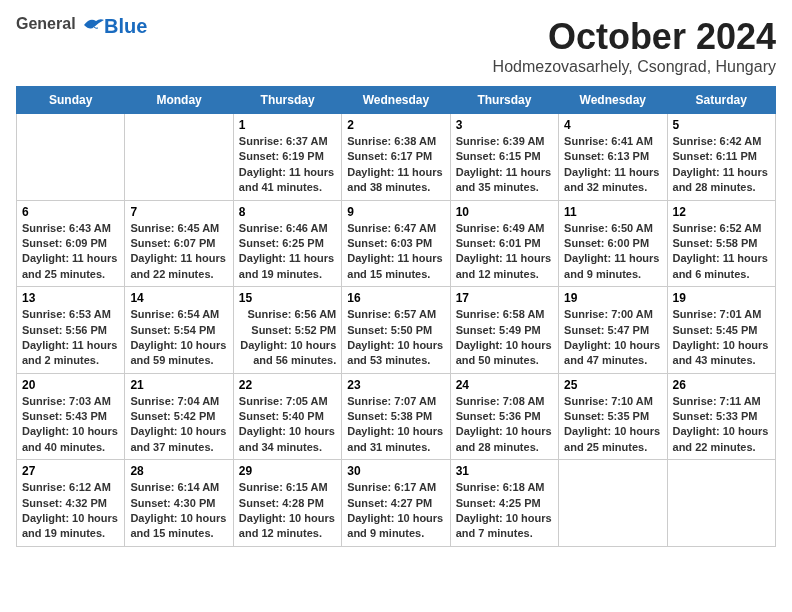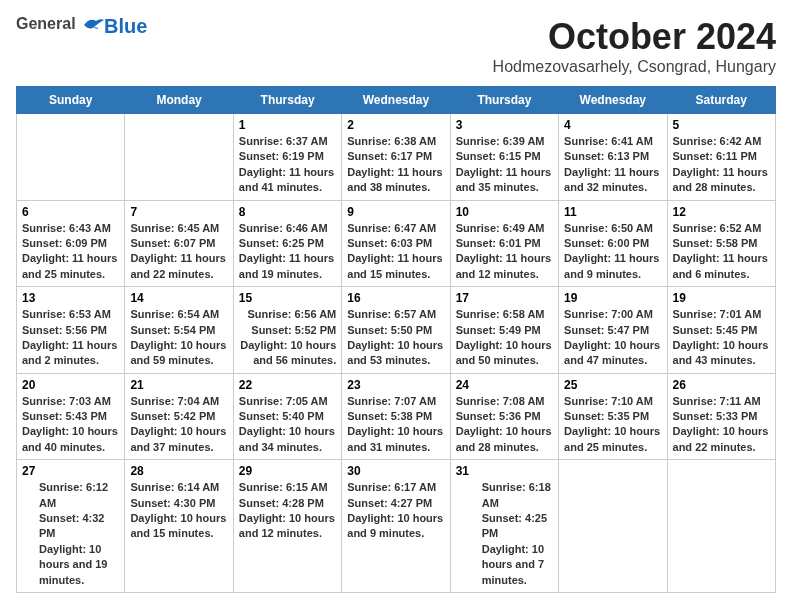--- a/index.html
+++ b/index.html
@@ -287,21 +287,21 @@
         <td>
           <span class="day-number">26</span>
           <div class="day-info" style="white-space: pre-line;">Sunrise: 7:11 AM
 Sunset: 5:33 PM
 Daylight: 10 hours and 22 minutes.</div>
         </td>
       </tr>
       <tr>
         <td>
           <span class="day-number">27</span>
-          <div class="day-info" style="white-space: pre-line; margin-left: 17px;">Sunrise: 6:12 AM
+          <div class="day-info" style="white-space: pre-line;">Sunrise: 6:12 AM
 Sunset: 4:32 PM
 Daylight: 10 hours and 19 minutes.</div>
         </td>
         <td>
           <span class="day-number">28</span>
           <div class="day-info" style="white-space: pre-line;">Sunrise: 6:14 AM
 Sunset: 4:30 PM
 Daylight: 10 hours and 15 minutes.</div>
         </td>
         <td>
@@ -311,21 +311,21 @@
 Daylight: 10 hours and 12 minutes.</div>
         </td>
         <td>
           <span class="day-number">30</span>
           <div class="day-info" style="white-space: pre-line;">Sunrise: 6:17 AM
 Sunset: 4:27 PM
 Daylight: 10 hours and 9 minutes.</div>
         </td>
         <td>
           <span class="day-number">31</span>
-          <div class="day-info" style="white-space: pre-line; margin-left: 26px;">Sunrise: 6:18 AM
+          <div class="day-info" style="white-space: pre-line;">Sunrise: 6:18 AM
 Sunset: 4:25 PM
 Daylight: 10 hours and 7 minutes.</div>
         </td>
         <td class="empty-cell"></td>
         <td class="empty-cell"></td>
       </tr>
     </tbody>
 </table>
 
 </body></html>

